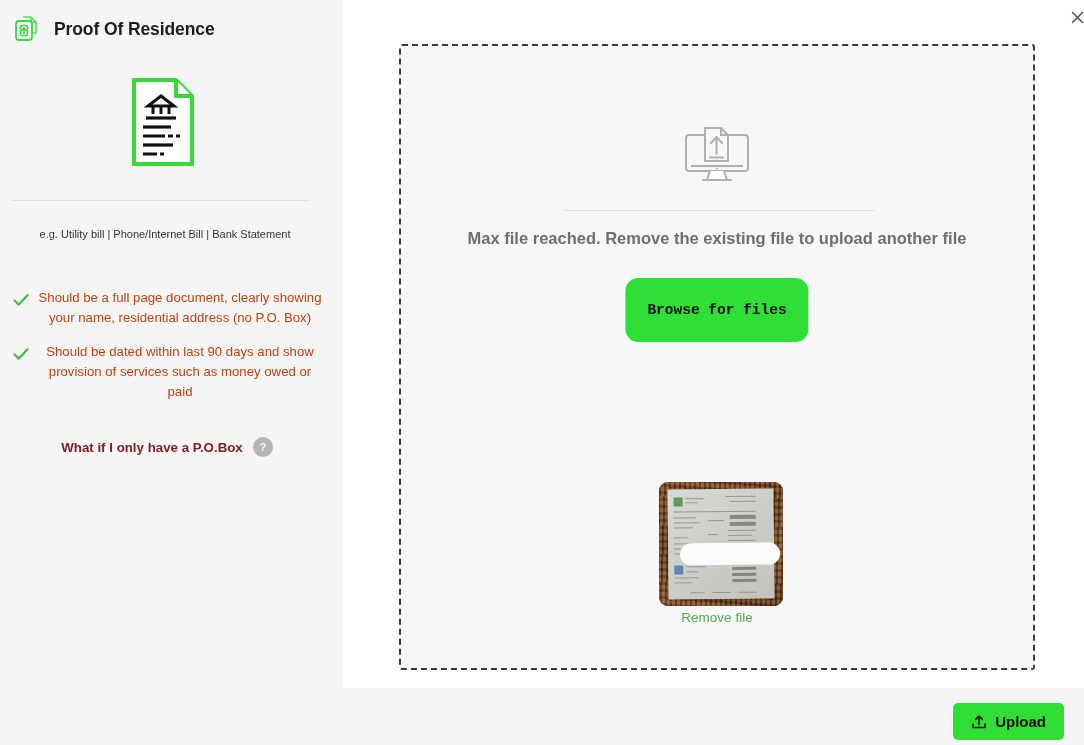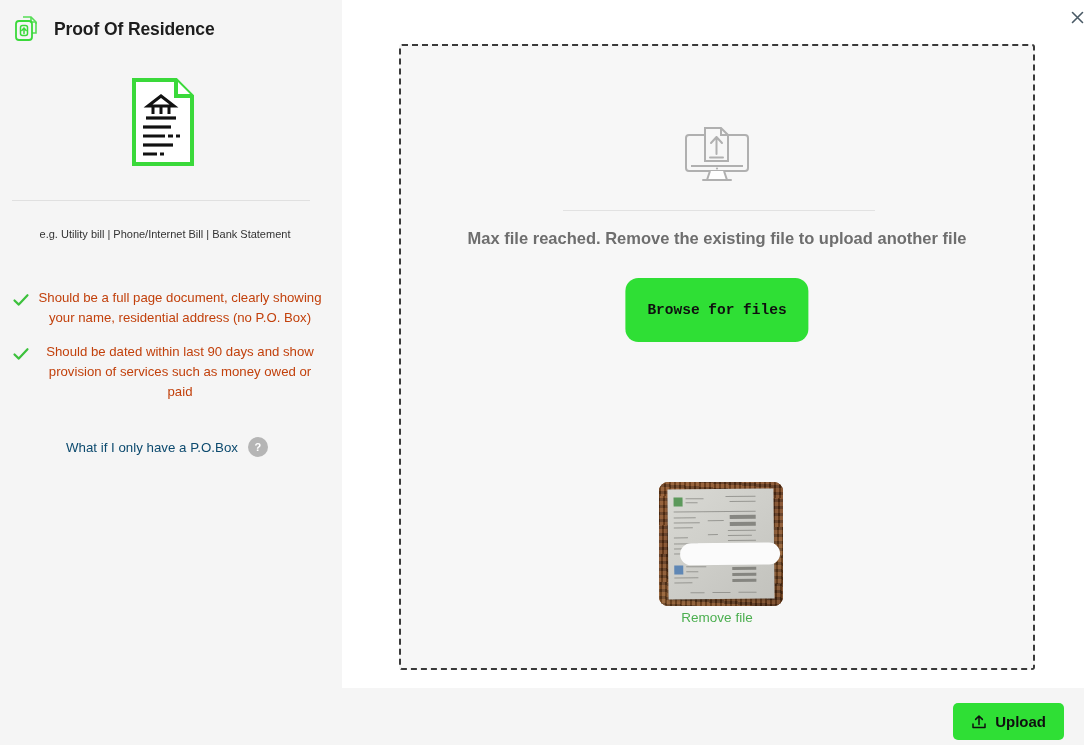--- a/index.html
+++ b/index.html
@@ -46,21 +46,21 @@
   }
   .check-icon { flex: 0 0 18px; width: 18px; height: 18px; margin-top: 3px; }
   .criteria-text {
     flex: 1; font-size: 13.2px; color: #c2410c; line-height: 20px;
     text-align: center;
   }
   #pobox-row {
     position: absolute; left: 12px; top: 437px; width: 310px;
     display: flex; align-items: center; justify-content: center; gap: 10px;
   }
-  #pobox-label { font-size: 13.3px; font-weight: normal; color: #0c4a6e; text-align: right; }
+  #pobox-label { font-size: 13.3px; font-weight: bold; color: #7f1d1d; text-align: right; }
   #pobox-help {
     width: 20px; height: 20px; border-radius: 50%; background: #b5b5b5;
     color: #fff; font-size: 11px; line-height: 20px; text-align: center;
     font-weight: bold; cursor: pointer;
   }
 
   
   #right-panel {
     position: absolute; left: 342px; top: 0; width: 754px; height: 688px;
     background: #ffffff;

